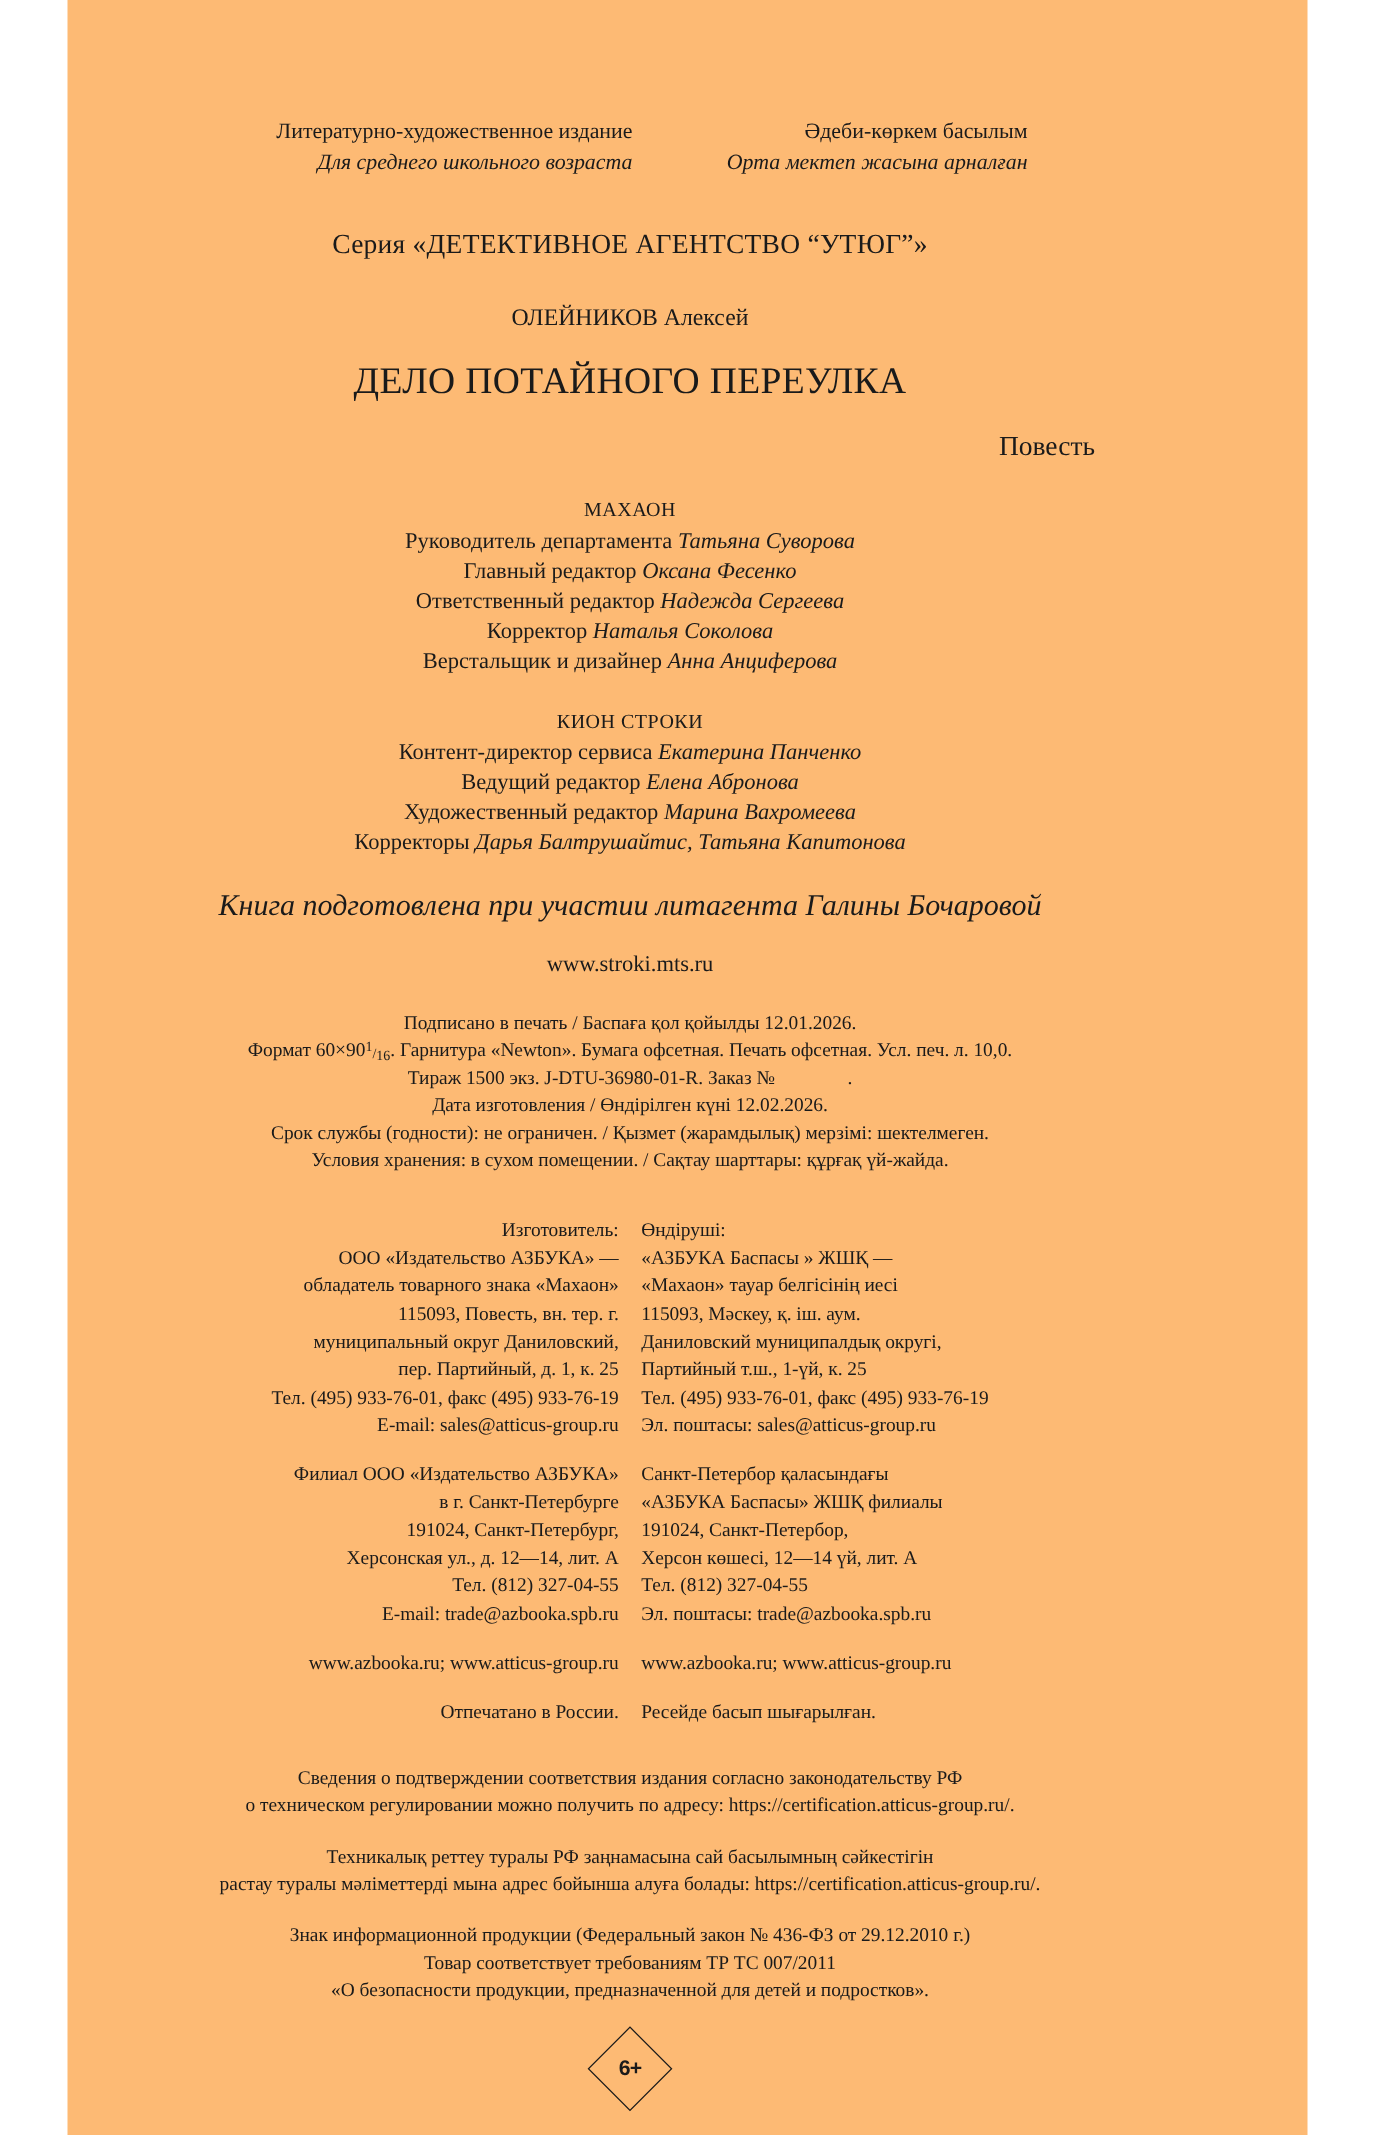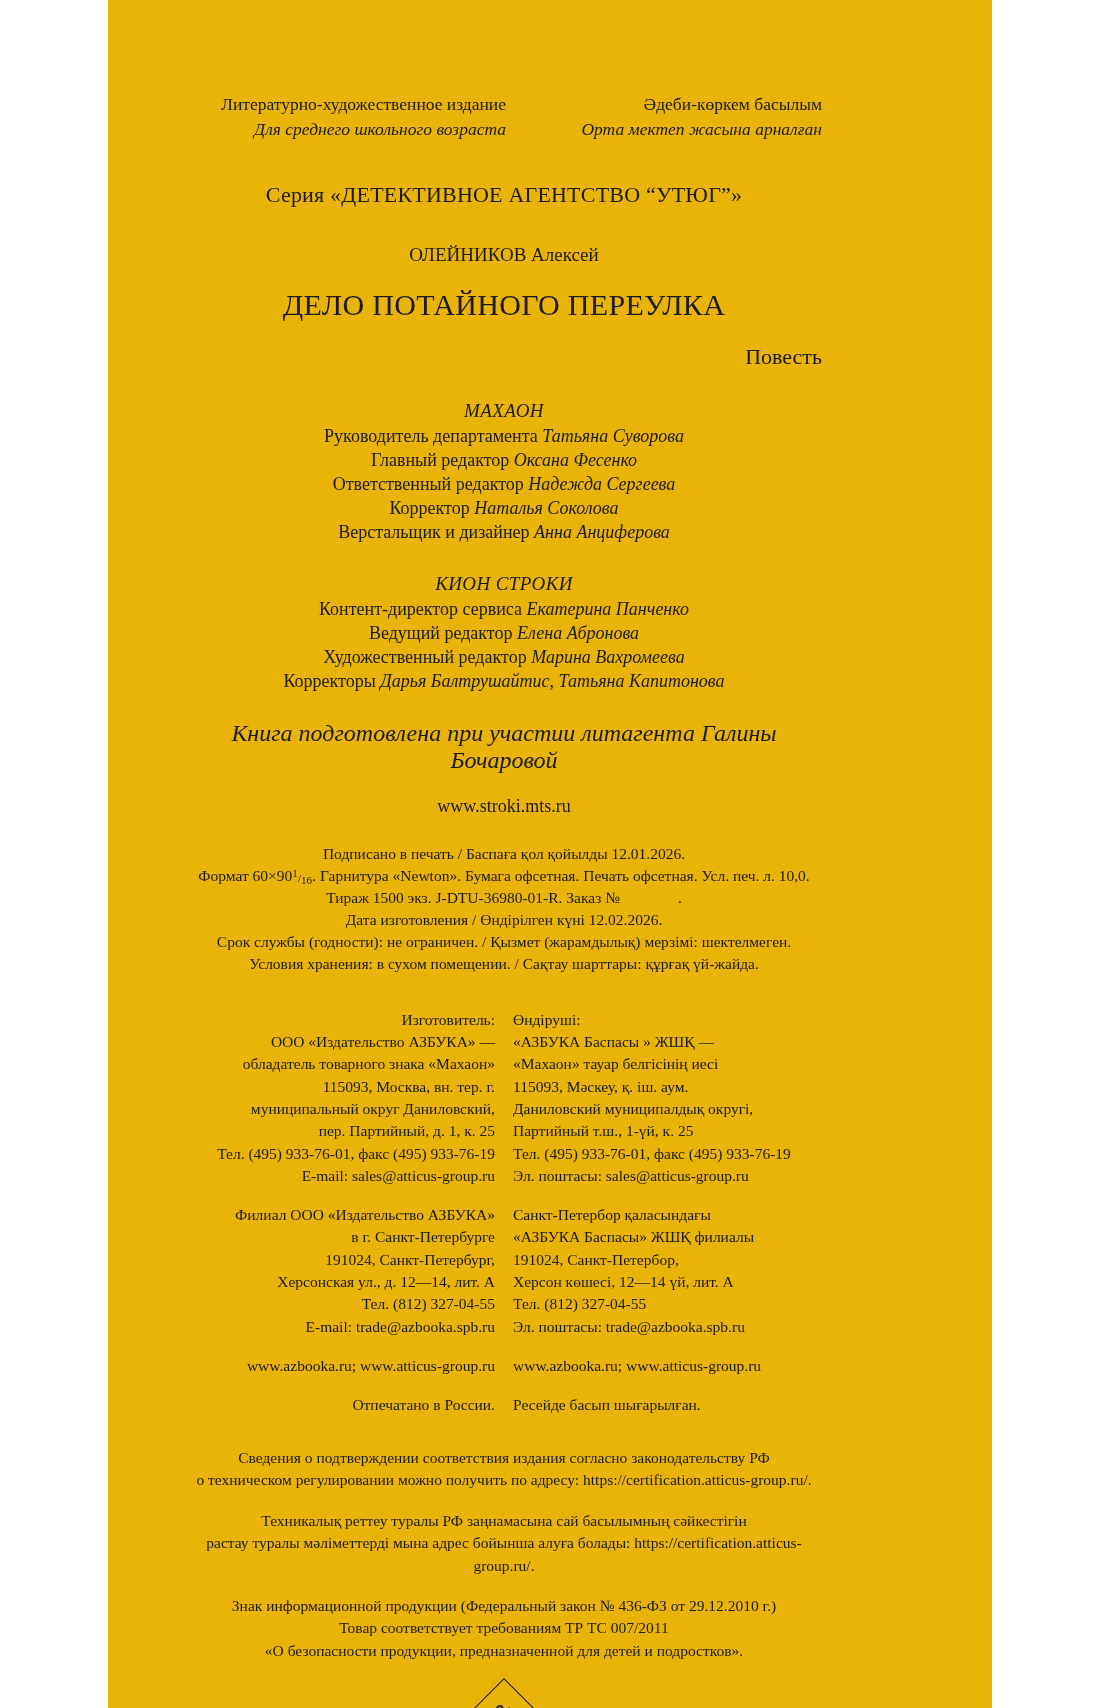--- a/index.html
+++ b/index.html
@@ -6,24 +6,24 @@
     margin: 0;
     padding: 0;
     background: #ffffff;
   }
   body {
     font-family: "Liberation Serif", "DejaVu Serif", serif;
     color: #1a1a1a;
   }
   .page {
     position: relative;
-    width: 884px;
+    width: 992px;
     height: 1708px;
     margin: 0 auto;
-    background: #eab308;
+    background: #fdba74;
     box-sizing: border-box;
     padding: 92px 170px 40px 78px;
   }
   .it { font-style: italic; }
 
   
   .imprint-head {
     display: flex;
     justify-content: center;
     font-size: 17.5px;
@@ -64,24 +64,23 @@
     margin: 0 0 28px 0;
   }
 
   .pub-block {
     text-align: center;
     font-size: 18px;
     line-height: 1.33;
     margin-bottom: 26px;
   }
   .pub-block .pub-name {
-    font-size: 19px;
+    font-size: 16px;
     letter-spacing: .4px;
     margin-bottom: 2px;
-    font-style: italic;
   }
   .pub-block .role { font-style: normal; }
   .pub-block .person { font-style: italic; }
 
   .litagent {
     text-align: center;
     font-style: italic;
     font-size: 24px;
     margin: 6px 0 22px 0;
   }
@@ -244,21 +243,21 @@
     <div>Срок службы (годности): не ограничен. / Қызмет (жарамдылық) мерзімі: шектелмеген.</div>
     <div>Условия хранения: в сухом помещении. / Сақтау шарттары: құрғақ үй-жайда.</div>
   </div>
 
   <div class="addr">
     <div class="left">
       <div class="addr-group">
         <div>Изготовитель:</div>
         <div>ООО «Издательство АЗБУКА» —</div>
         <div>обладатель товарного знака «Махаон»</div>
-        <div>115093, Москва, вн. тер. г.</div>
+        <div>115093, Повесть, вн. тер. г.</div>
         <div>муниципальный округ Даниловский,</div>
         <div>пер. Партийный, д. 1, к. 25</div>
         <div>Тел. (495) 933-76-01, факс (495) 933-76-19</div>
         <div>E-mail: sales@atticus-group.ru</div>
       </div>
       <div class="addr-group">
         <div>Филиал ООО «Издательство АЗБУКА»</div>
         <div>в г. Санкт-Петербурге</div>
         <div>191024, Санкт-Петербург,</div>
         <div>Херсонская ул., д. 12—14, лит. А</div>

